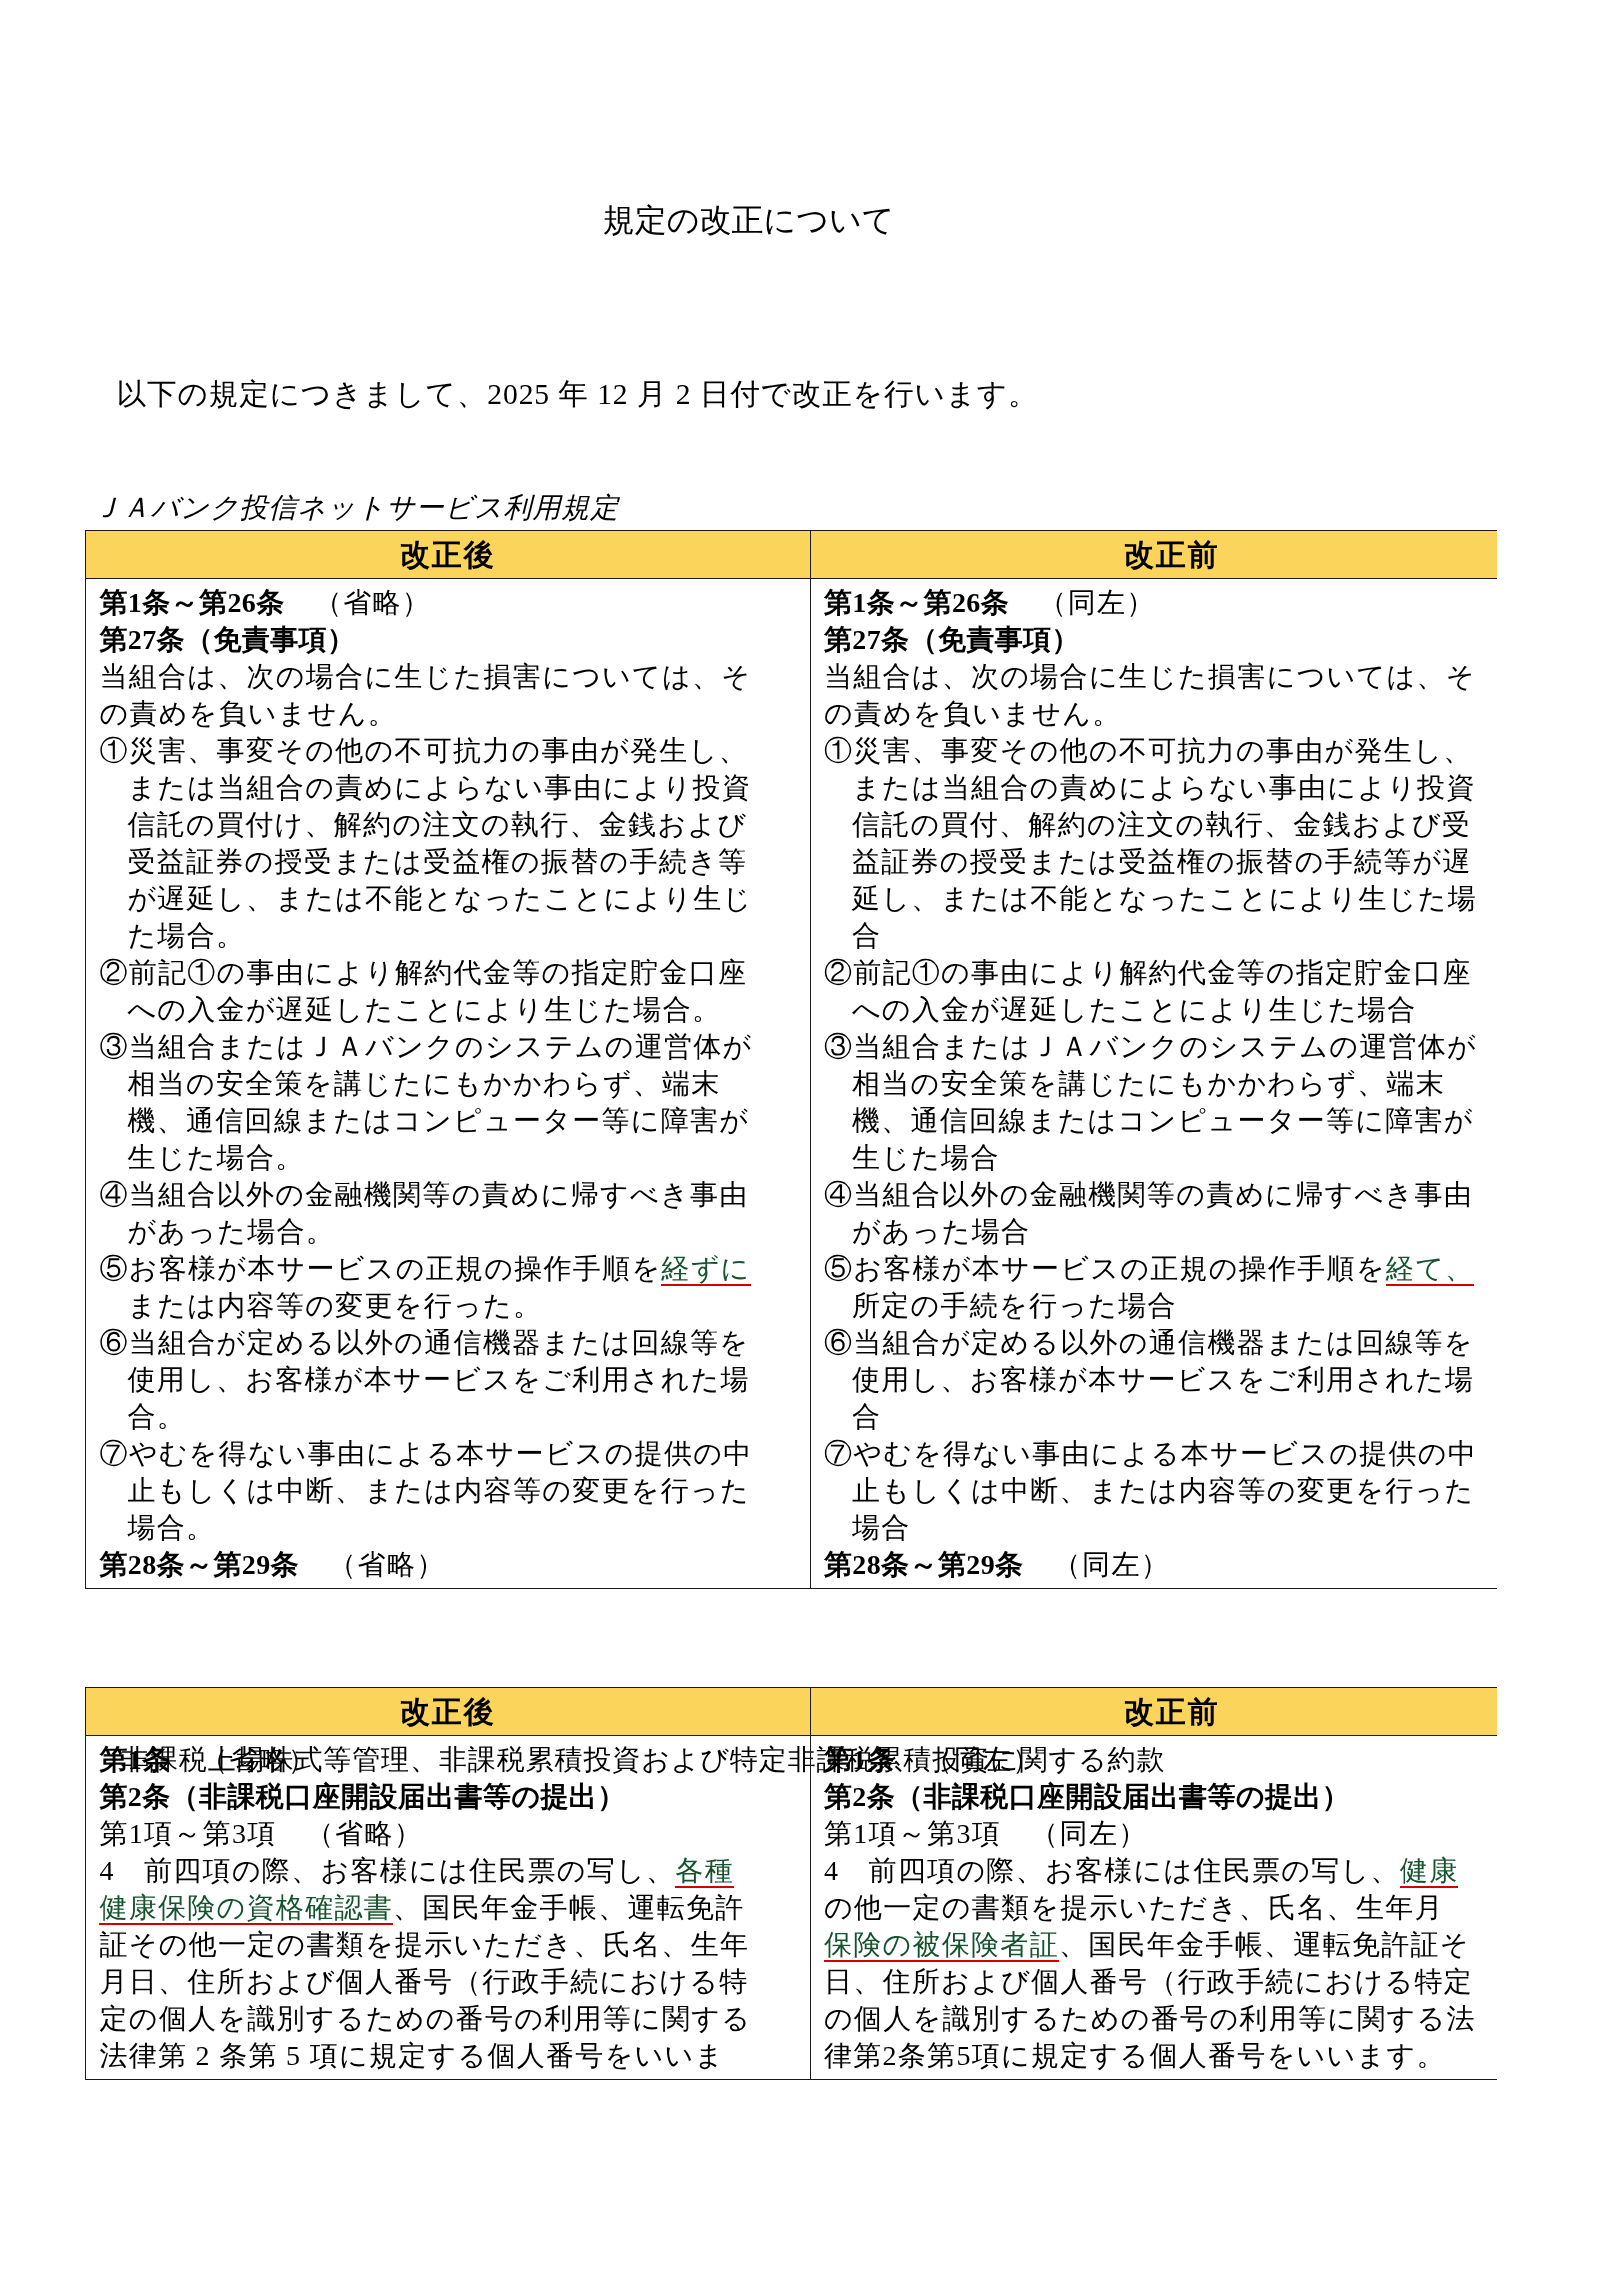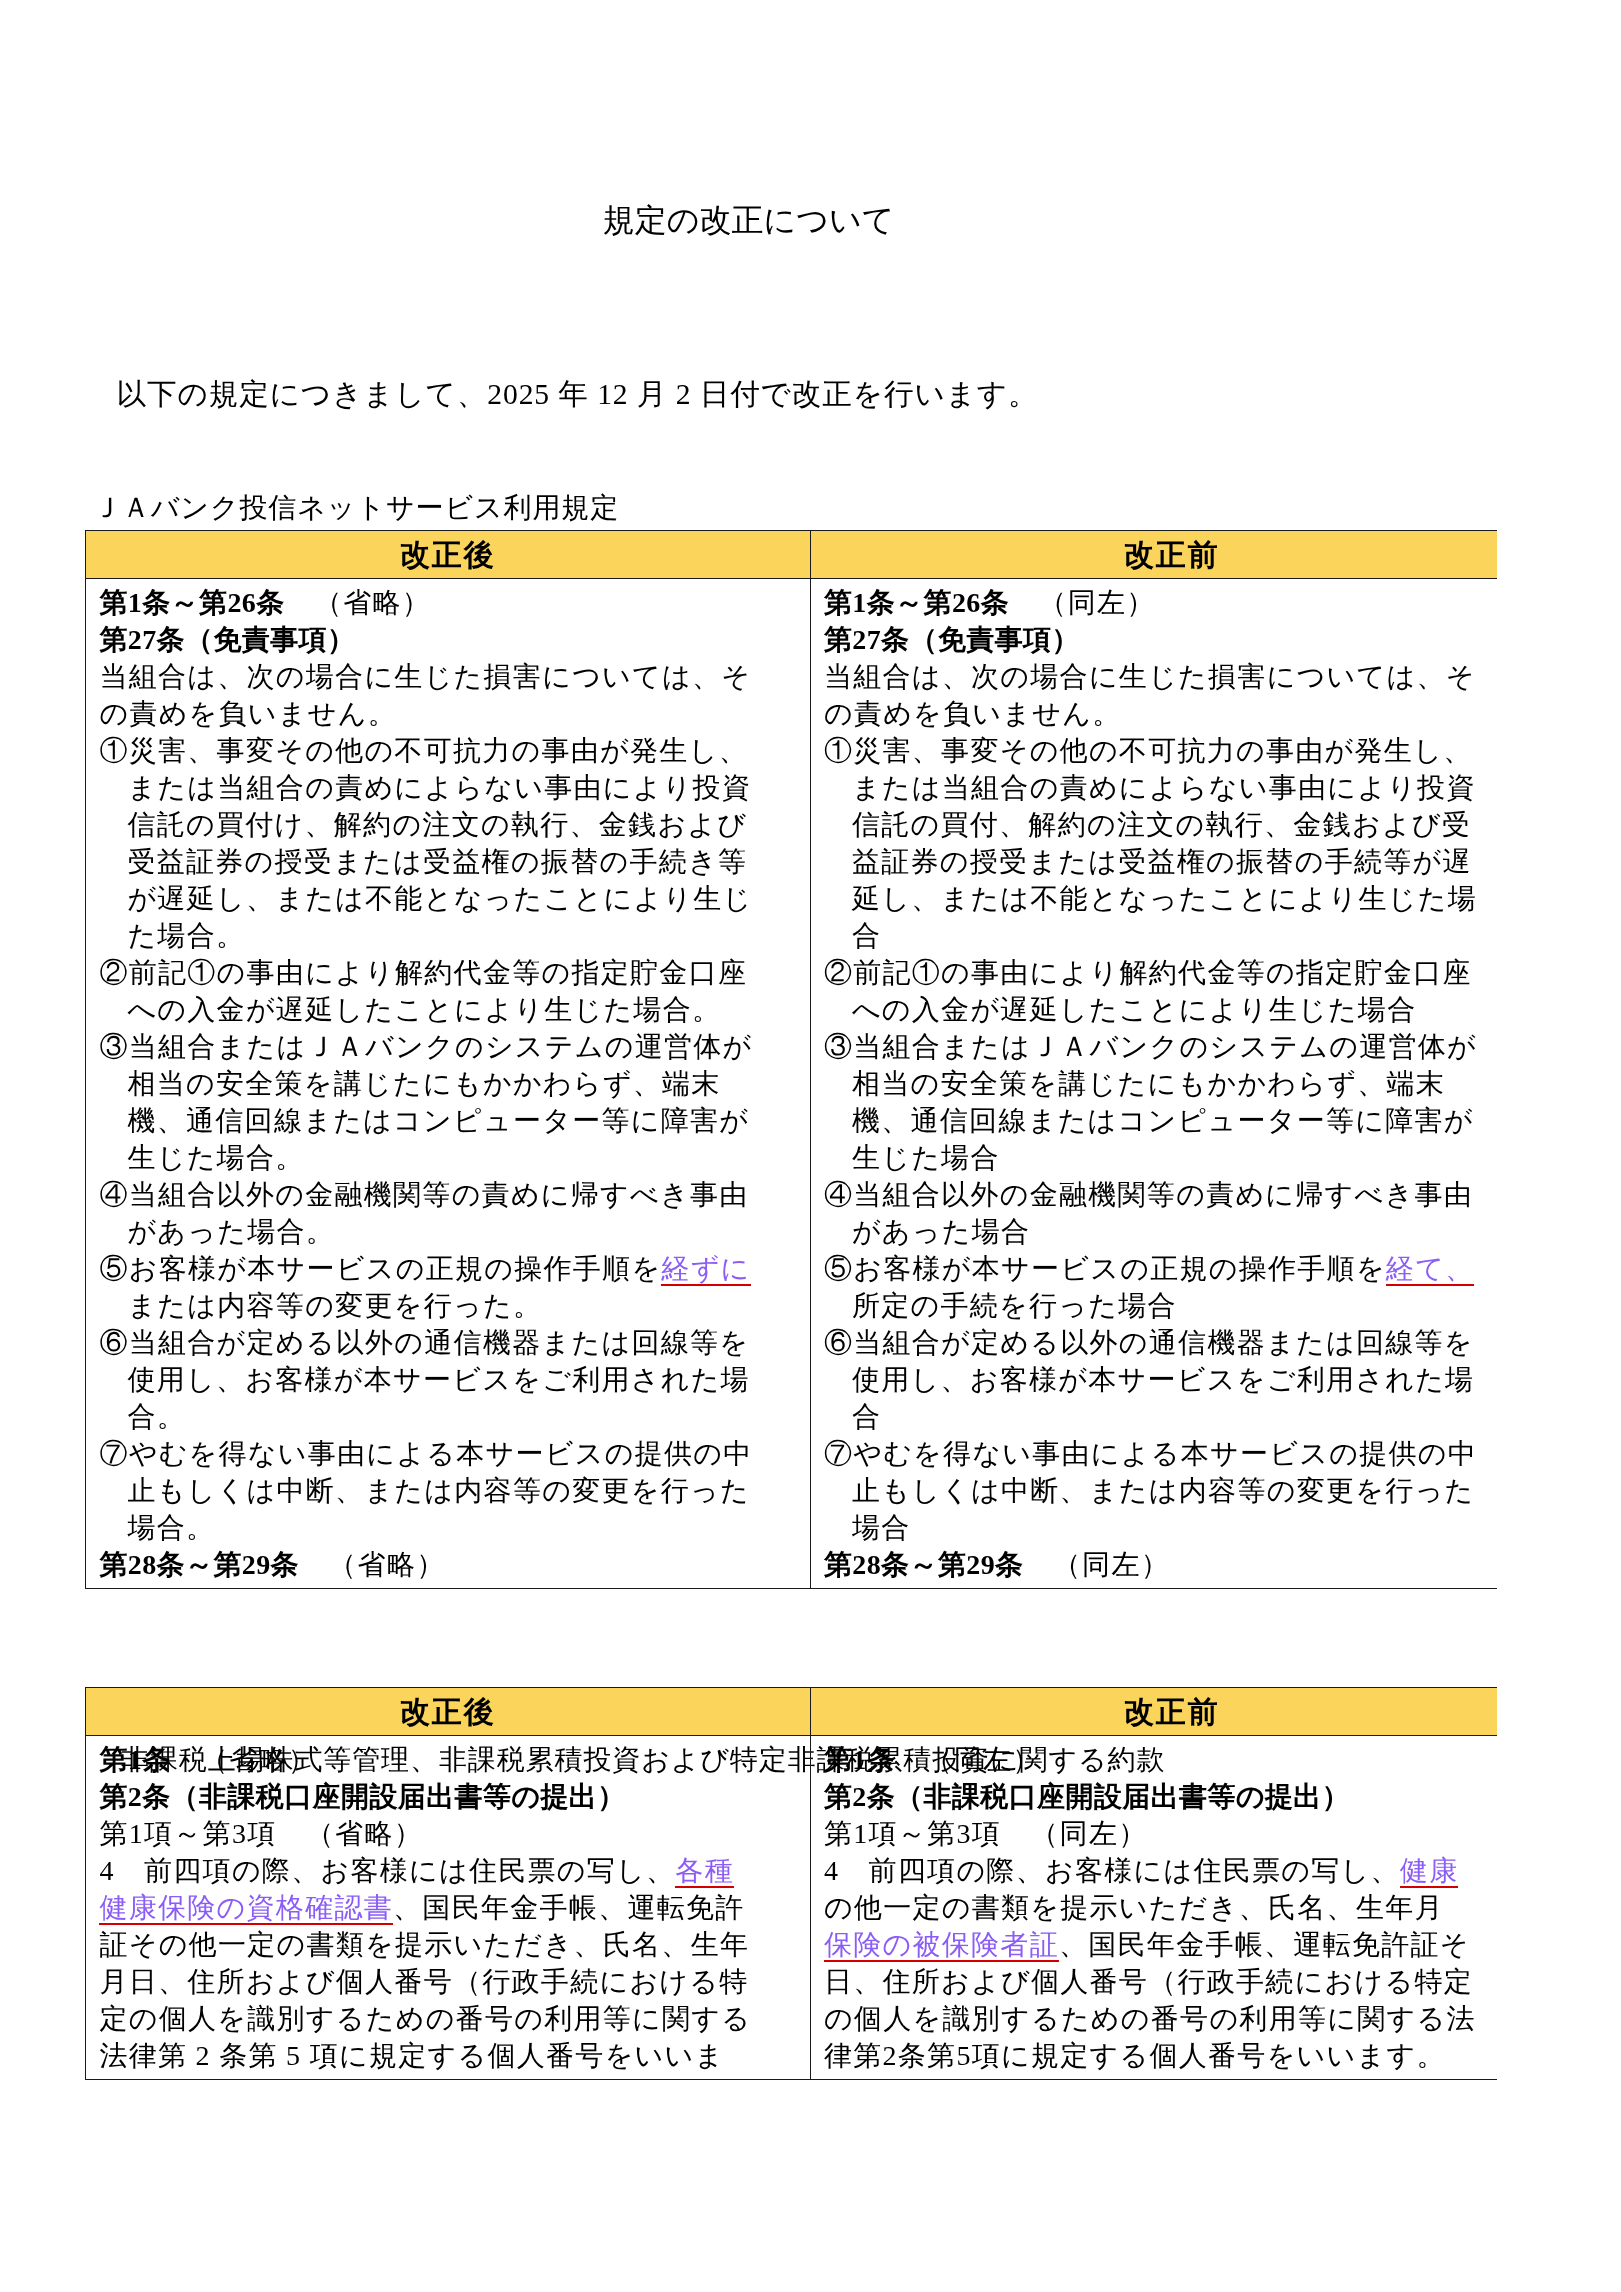--- a/index.html
+++ b/index.html
@@ -16,21 +16,21 @@
   }
   .intro {
     position:absolute; top:374px; left:86px; width:1451px;
     font-size:29.6px; letter-spacing:0.9px;
   }
   .sec-heading {
     position:absolute; left:93px;
     font-size:28px; letter-spacing:0.9px;
     font-family:"Liberation Sans","DejaVu Sans",sans-serif;
   }
-  .sec-heading.s1 { top:489px; }
+  .sec-heading.s1 { top:489px;font-style:italic; }
   .sec-heading.s2 { top:1741px;margin-left:28px; }
   .tbl {
     position:absolute; left:85px; width:1449px;
     border:1.8px solid #1a1a1a;
   }
   .tbl.t1 { top:530px; }
   .tbl.t2 { top:1687px; }
   .tbl-header { display:flex; background:#FBD45C; border-bottom:1.8px solid #1a1a1a; }
   .hcell {
     flex:1 1 50%; height:47px; line-height:47px; text-align:center;
@@ -40,21 +40,21 @@
   .hcell + .hcell { border-left:1.8px solid #1a1a1a; }
   .tbl-body { display:flex; align-items:stretch; }
   .bcell { flex:1 1 50%; padding:4.5px 7.2px 5.4px 13.4px; }
   .bcell + .bcell { border-left:1.8px solid #1a1a1a; }
   .line {
     white-space:nowrap; overflow:visible;
     font-size:28px; line-height:37px; height:37px; letter-spacing:1.3px;
   }
   .line.hang { padding-left:28px; }
   .b { font-family:Liberation Serif, serif; font-weight:bold; letter-spacing:0.4px; }
-  .r { color:#8b5cf6; border-bottom:2.7px solid #D40000; }
+  .r { color:#14532d; border-bottom:2.7px solid #D40000; }
 </style>
 </head>
 <body>
 
 <div class="page">
 
   <div class="doc-title">規定の改正について</div>
 
   <div class="intro">　以下の規定につきまして、2025 年 12 月 2 日付で改正を行います。</div>
 

